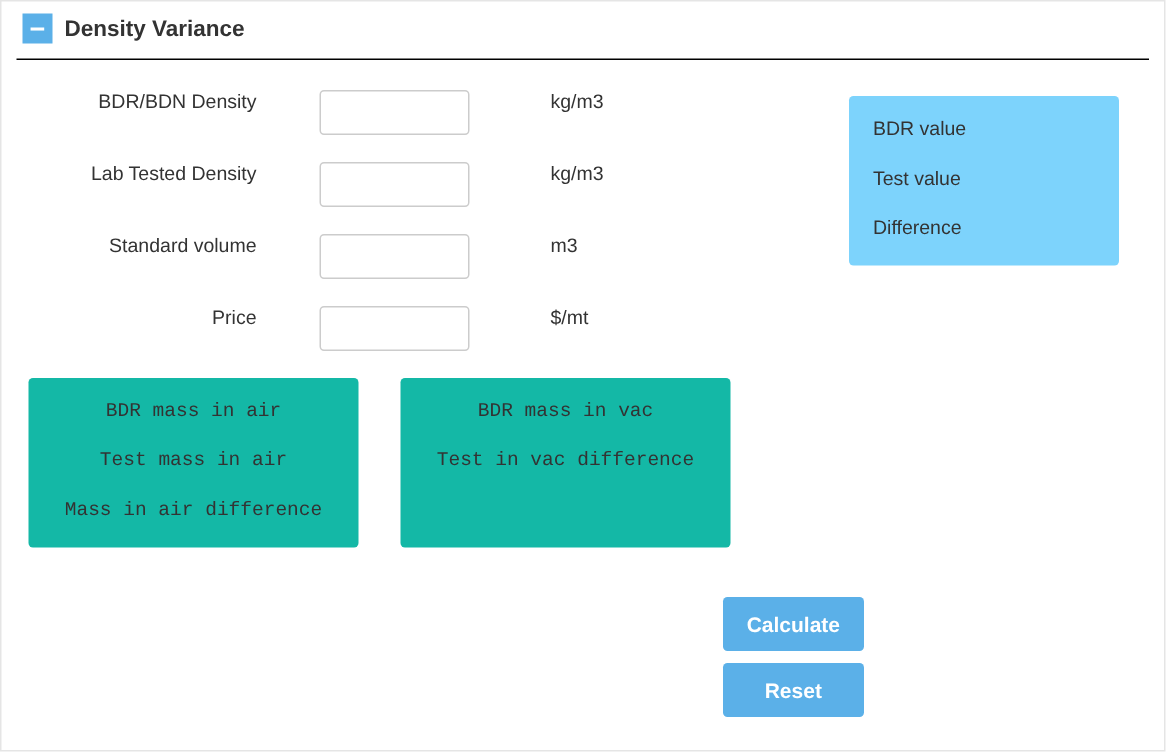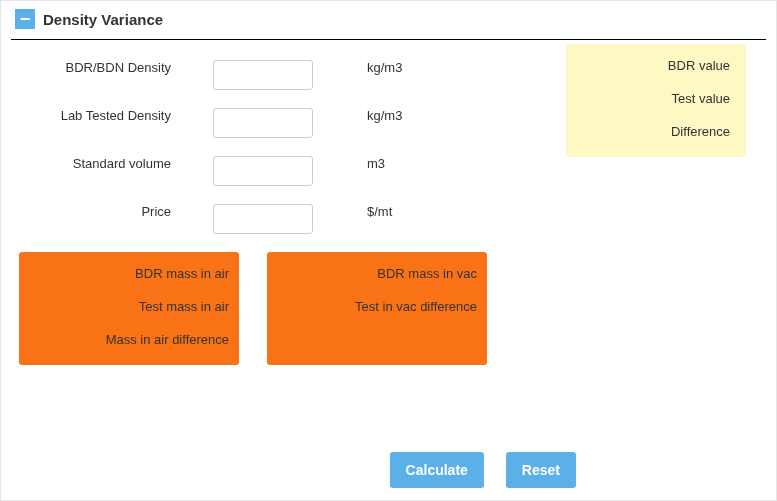--- a/index.html
+++ b/index.html
@@ -68,54 +68,55 @@
     border-radius: 3px;
     padding: 4px 6px;
     font-size: 13px;
   }
   .form-unit {
     margin-left: 30px;
     width: 60px;
   }
   .side-box {
     position: absolute;
-    top: 4px;
+    top: 24px;
     right: 30px;
     width: 180px;
-    background: #fef9c3;
+    background: #7dd3fc;
     border-radius: 3px;
     padding: 14px 16px;
-    text-align: right;
   }
   .side-row {
     margin-bottom: 18px;
   }
   .side-row:last-child { margin-bottom: 4px; }
   .cols {
     display: flex;
     gap: 28px;
     margin-top: 6px;
   }
   .col-box {
-    background: #f97316;
+    background: #14b8a6;
     border-radius: 3px;
     width: 220px;
     padding: 14px 10px;
-    text-align: right;
+    text-align: center;
+    font-family: Liberation Mono, monospace;
   }
   .col-row {
     margin-bottom: 18px;
   }
   .col-row:last-child { margin-bottom: 4px; }
   .buttons {
     position: absolute;
     right: 200px;
-    bottom: 12px;
+    bottom: 22px;
     display: flex;
-    gap: 22px;
+    gap: 8px;
+    flex-direction: column;
   }
   .btn {
     background: #5bb0e8;
     color: #fff;
     border: none;
     border-radius: 3px;
     padding: 10px 16px;
     font-size: 14px;
     font-weight: bold;
     cursor: pointer;

